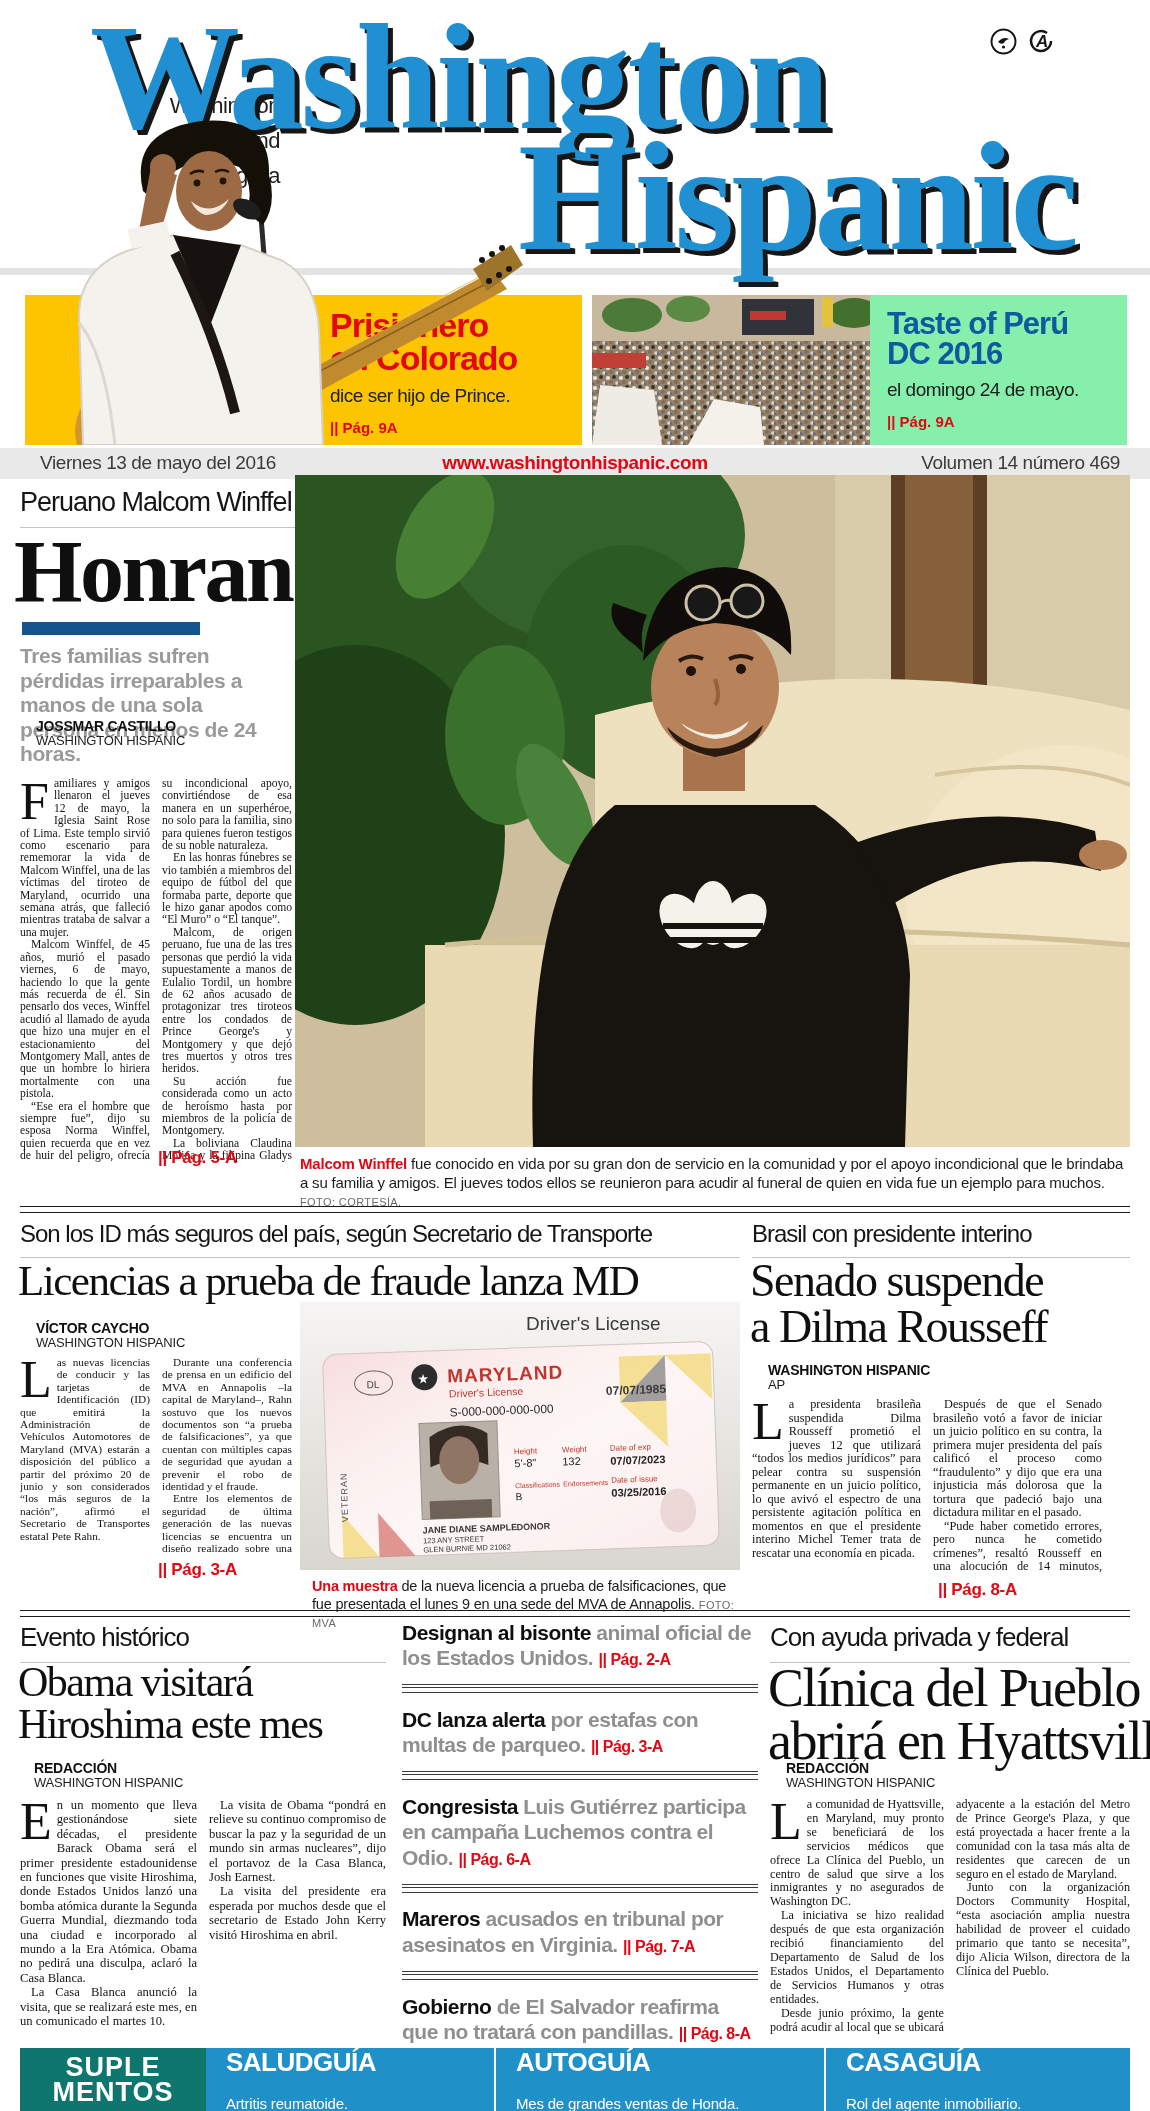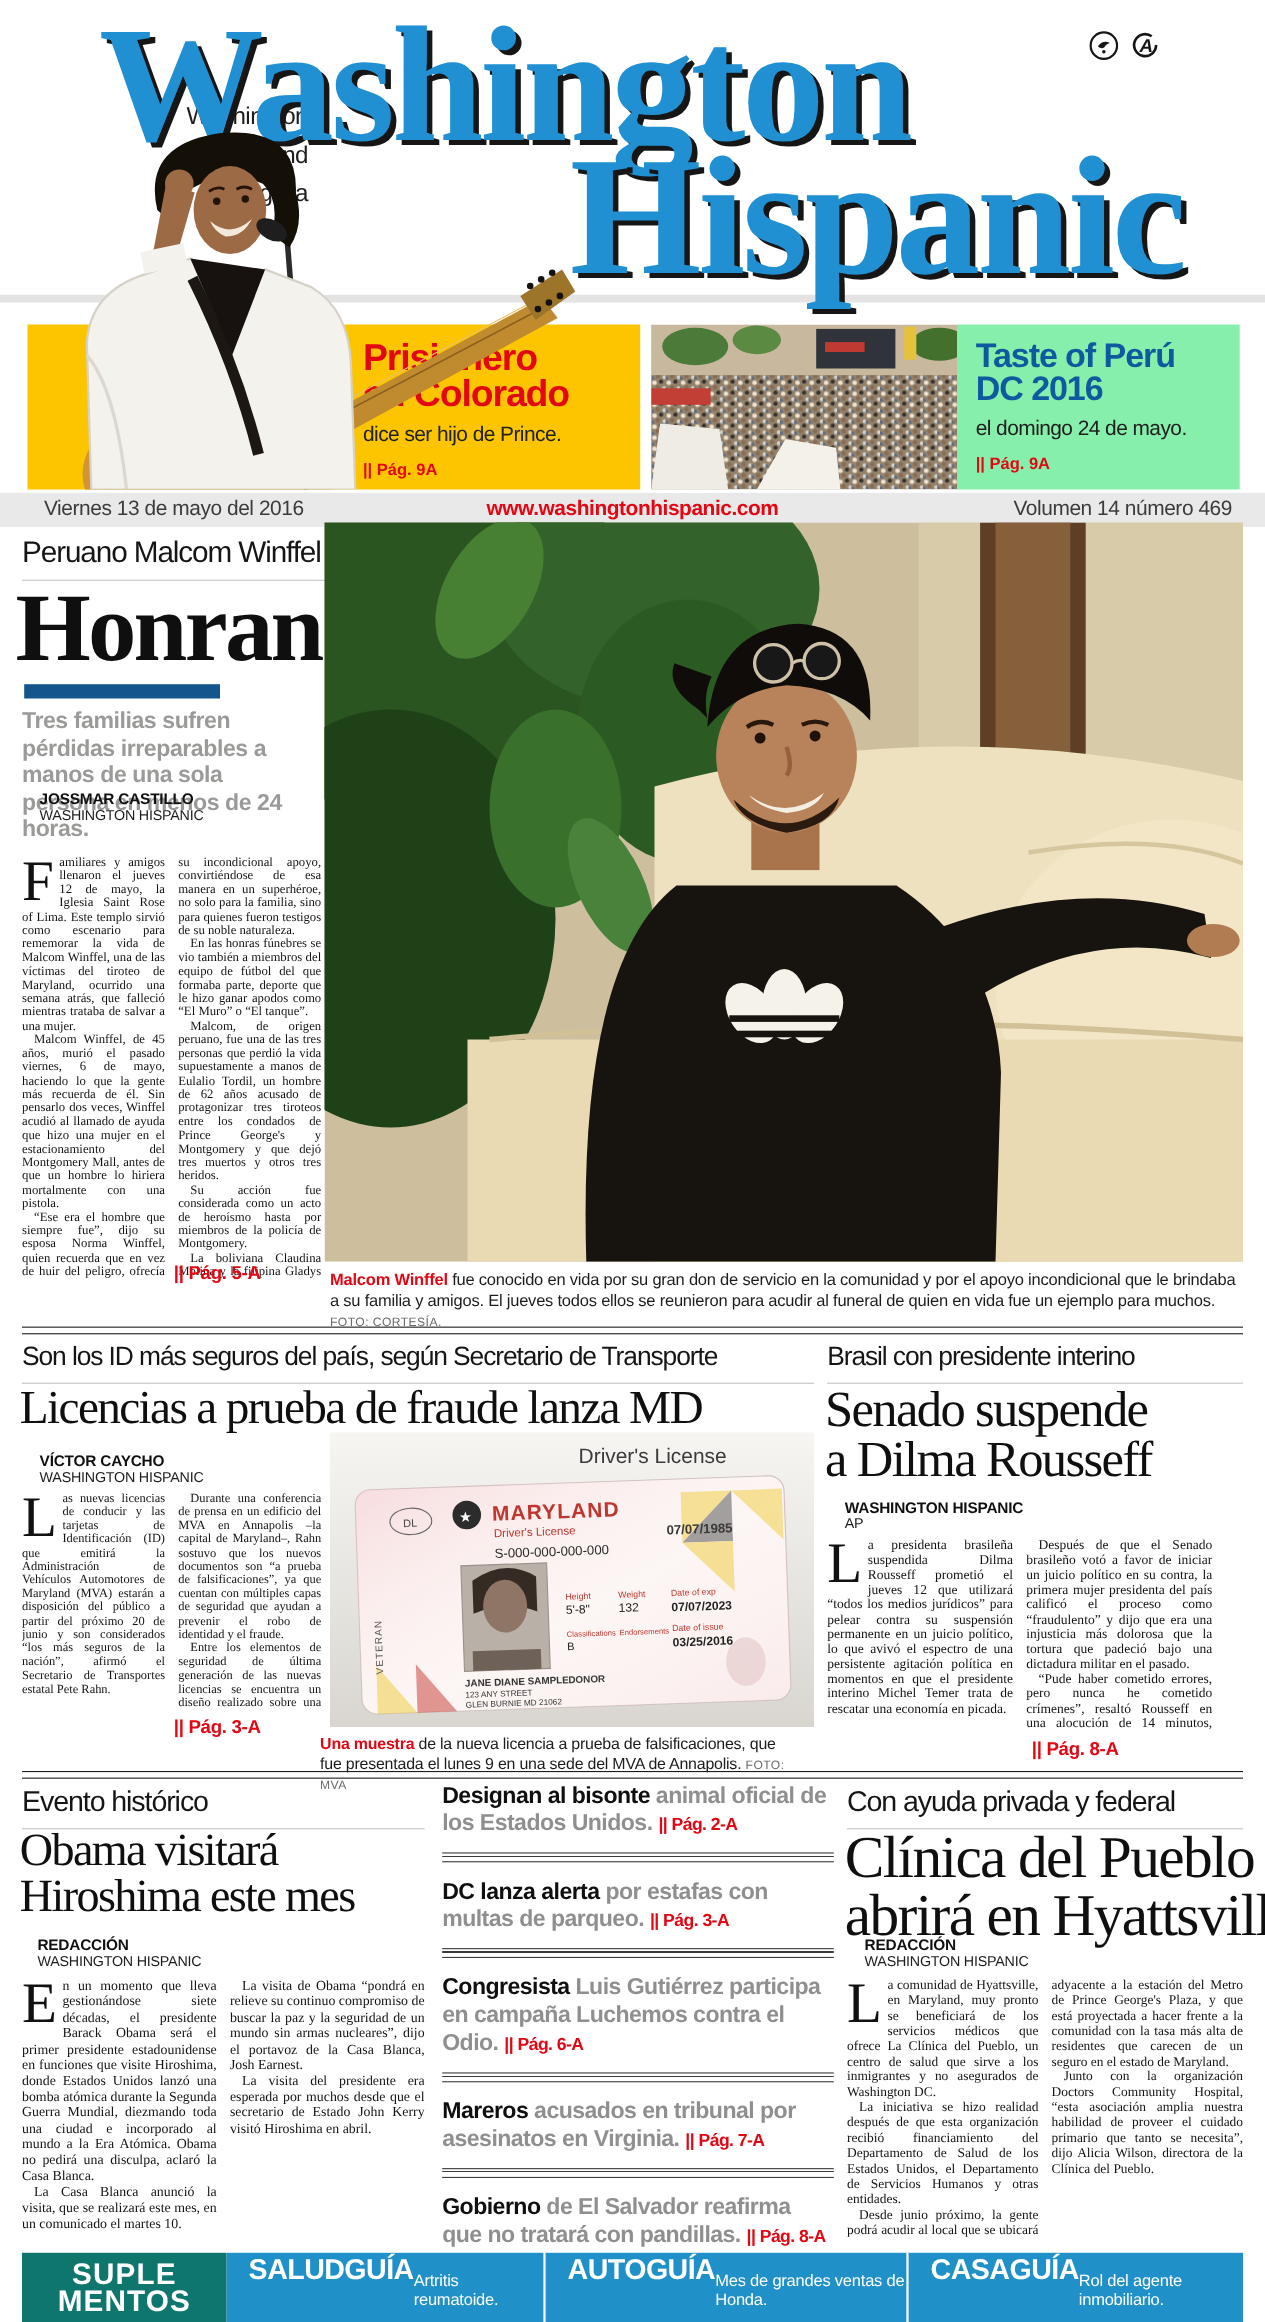--- a/index.html
+++ b/index.html
@@ -72,21 +72,21 @@
   .b-page{color:#e30613;font-size:16px;white-space:nowrap;}
   .brief-rule{height:7px;border-top:1px solid #3a3a3a;border-bottom:1px solid #3a3a3a;
               background:linear-gradient(#0000 2px,#3a3a3a 2px,#3a3a3a 3px,#0000 3px);}
 
   
   .supp{position:absolute;left:20px;top:2048px;width:1110px;height:63px;display:flex;color:#fff;}
   .supp-brand{width:186px;background:#0f766e;display:flex;flex-direction:column;
               align-items:center;justify-content:center;font-weight:700;font-size:27px;
               line-height:0.92;letter-spacing:1px;}
   .supp-strip{flex:1;background:#2090c8;display:flex;}
-  .supp-sec{display:flex;flex-direction:row;justify-content:center;padding-left:20px;}
+  .supp-sec{display:flex;flex-direction:column;justify-content:center;padding-left:20px;}
   .supp-sec + .supp-sec{border-left:2px solid #ffffff;}
   .supp-title{font-weight:700;font-size:26px;letter-spacing:-0.5px;}
   .supp-sub{font-size:15px;margin-top:17px;letter-spacing:-0.2px;}
   #sec-salud{width:268px;} #sec-auto{width:308px;} #sec-casa{flex:1;}
 
   svg text{font-family:"Liberation Sans",sans-serif;}
 </style>
 </head>
 <body>
 
@@ -340,21 +340,21 @@
         <text x="310" y="184" font-size="8" fill="#c0362f">Date of issue</text>
         <text x="310" y="198" font-size="11" font-weight="bold" fill="#222">03/25/2016</text>
         <text x="214" y="228" font-size="9" font-weight="bold" fill="#3a3a3a">DONOR</text>
         <text x="120" y="228" font-size="9" font-weight="bold" fill="#333">JANE DIANE SAMPLE</text>
         <text x="120" y="238" font-size="7.5" fill="#333">123 ANY STREET</text>
         <text x="120" y="247" font-size="7.5" fill="#333">GLEN BURNIE MD 21062</text>
         <ellipse cx="376" cy="214" rx="18" ry="22" fill="#c9a0a0" opacity="0.3"></ellipse>
       </g>
     </svg>
   </div>
-  <div class="caption" style="left:291px;top:1578px;width:432px;font-size:14.5px;">
+  <div class="caption" style="left:312px;top:1578px;width:432px;font-size:14.5px;">
     <span class="cap-lead">Una muestra</span>
     <span>de la nueva licencia a prueba de falsificaciones, que fue presentada el lunes 9 en una sede del MVA de Annapolis.</span>
     <span class="credit">FOTO: MVA</span>
   </div>
 
   <div class="kicker small" style="left:752px;top:1220px;width:378px;">Brasil con presidente interino</div>
   <div class="headline" style="left:750px;top:1258px;font-size:46px;letter-spacing:-1.5px;">
     <div>Senado suspende</div>
     <div>a Dilma Rousseff</div>
   </div>

